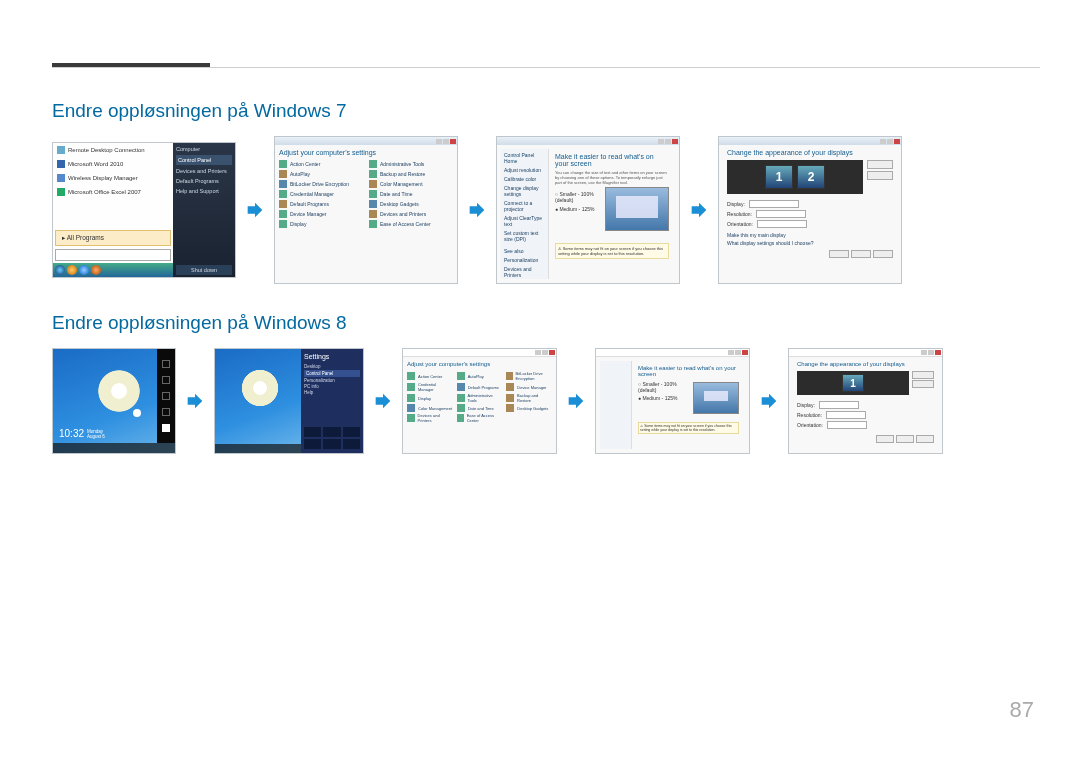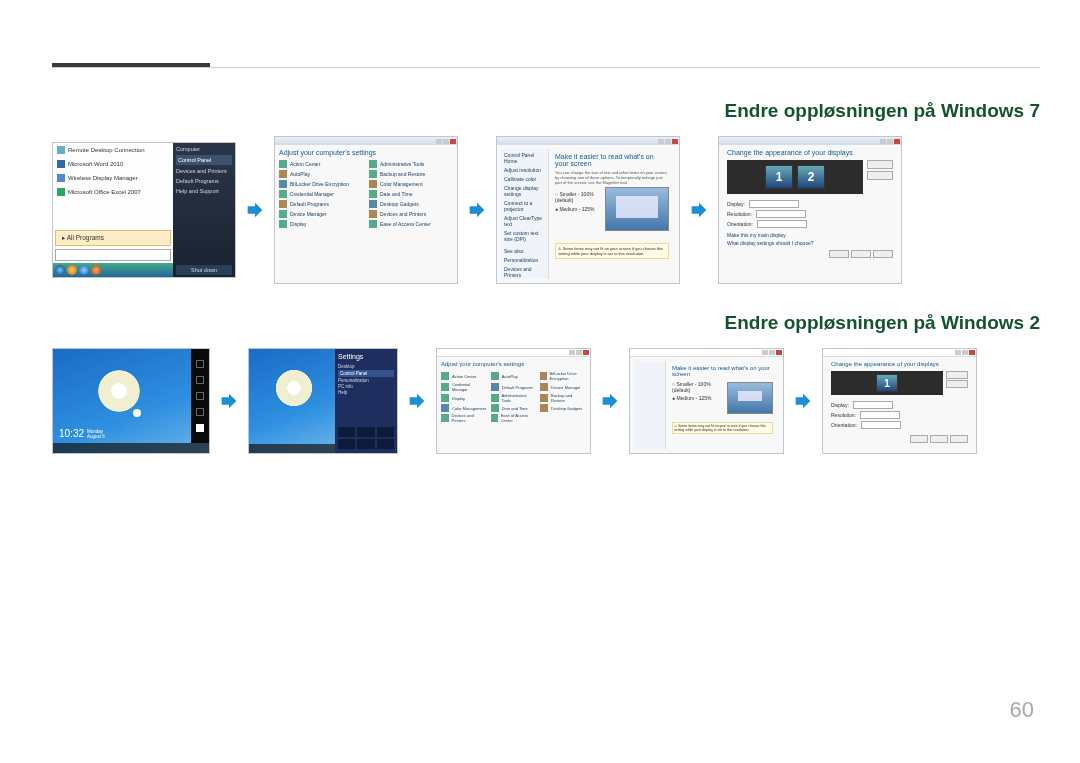--- a/index.html
+++ b/index.html
@@ -21,25 +21,24 @@
     position: absolute;
     top: 67px; left: 52px; right: 40px;
     height: 1px;
     background: #cfcfcf;
   }
   .content {
     position: absolute;
     top: 100px; left: 52px; right: 40px;
   }
   h3 {
-    font-weight: 700;
+    font-weight: 400;
     font-size: 19px;
-    color: #14532d;
+    color: #0369a1;
     margin-bottom: 14px;
-    text-align: right;
   }
   .instruction {
     font-size: 11px;
     color: #555;
     margin-bottom: 14px;
   }
   .instruction b { font-weight: 600; color: #333; }
   .arrow-sep { margin: 0 4px; }
   .row {
     display: flex;
@@ -114,21 +113,21 @@
   
   .res .body { padding:4px 8px; font-size:5px; color:#333; }
   .res .hd { font-size:7px; color:#135c8e; margin-bottom:4px; }
   .res .mons { height:34px; background:#2c2c2c; display:flex; align-items:center; justify-content:center; gap:4px; margin-bottom:4px; }
   .res .m { width:28px;height:24px;background:linear-gradient(#6ab,#247);display:flex;align-items:center;justify-content:center;color:#fff;font-size:12px;font-weight:bold;border:1px solid #333; }
   .res .row { display:flex; gap:4px; align-items:center; margin:2px 0; }
   .res .sel { width:50px;height:8px;background:#fff;border:1px solid #aaa; }
 
   
   .row8 .shot { height: 106px; }
-  .w8-desk { width: 158px; background: linear-gradient(160deg,#1a6bc4 0%,#2e8fe0 60%,#6bb6ea 100%); position:relative; }
+  .w8-desk { width: 124px; background: linear-gradient(160deg,#1a6bc4 0%,#2e8fe0 60%,#6bb6ea 100%); position:relative; }
   .w8-desk .flower { position:absolute; top:18px; left:42px; width:48px;height:48px;border-radius:50%;background:radial-gradient(#fff 0 22%,#f0f0d0 24% 60%,transparent 62%); box-shadow: 18px 22px 0 -20px #fff, -14px 10px 0 -21px #fff; }
   .w8-desk .tb { position:absolute; bottom:0; left:0; right:0; height:10px; background:rgba(20,20,20,.7); }
   .w8-desk .charms { position:absolute; right:0; top:0; bottom:10px; width:18px; background:#0a0a0a; display:flex; flex-direction:column; align-items:center; justify-content:center; gap:8px; }
   .w8-desk .ch { width:8px;height:8px;border:1px solid #666; }
   .w8-desk .ch.hl { background:#fff;border:none; }
   .w8-desk .timebox { position:absolute; left:6px; bottom:14px; width:56px;height:18px; color:#fff; font-size:4.5px; display:flex; align-items:flex-end; gap:3px; }
   .w8-desk .timebox .big{font-size:10px;}
 
   .w8-set { width:150px; display:flex; }
   .w8-set .left { width:86px; background: linear-gradient(160deg,#1a6bc4 0%,#2e8fe0 60%,#6bb6ea 100%); position:relative; }
@@ -353,21 +352,21 @@
         <div style="color:#246;margin-top:2px">What display settings should I choose?</div>
         <div class="btns" style="display:flex;gap:2px;justify-content:flex-end;margin-top:4px">
           <div class="btn" style="width:20px;height:8px;background:#eee;border:1px solid #aaa"></div>
           <div class="btn" style="width:20px;height:8px;background:#eee;border:1px solid #aaa"></div>
           <div class="btn" style="width:20px;height:8px;background:#eee;border:1px solid #aaa"></div>
         </div>
       </div>
     </div>
   </div>
 
-  <h3>Endre oppløsningen på Windows 2</h3>
+  <h3>Endre oppløsningen på Windows 8</h3>
 
   <div class="row row8 w8">
 
     <div class="shot w8-desk">
       <div class="flower"></div>
       <div class="timebox">
           <span class="big">10:32</span>
           <span>Monday August 6</span>
         </div>
       <div class="tb"></div>
@@ -549,13 +548,13 @@
           <div style="width:18px;height:8px;background:#eee;border:1px solid #aaa"></div>
           <div style="width:18px;height:8px;background:#eee;border:1px solid #aaa"></div>
           <div style="width:18px;height:8px;background:#eee;border:1px solid #aaa"></div>
         </div>
       </div>
     </div>
   </div>
 
 </div>
 
-<div class="page-num">60</div>
+<div class="page-num">87</div>
 
 </body></html>

